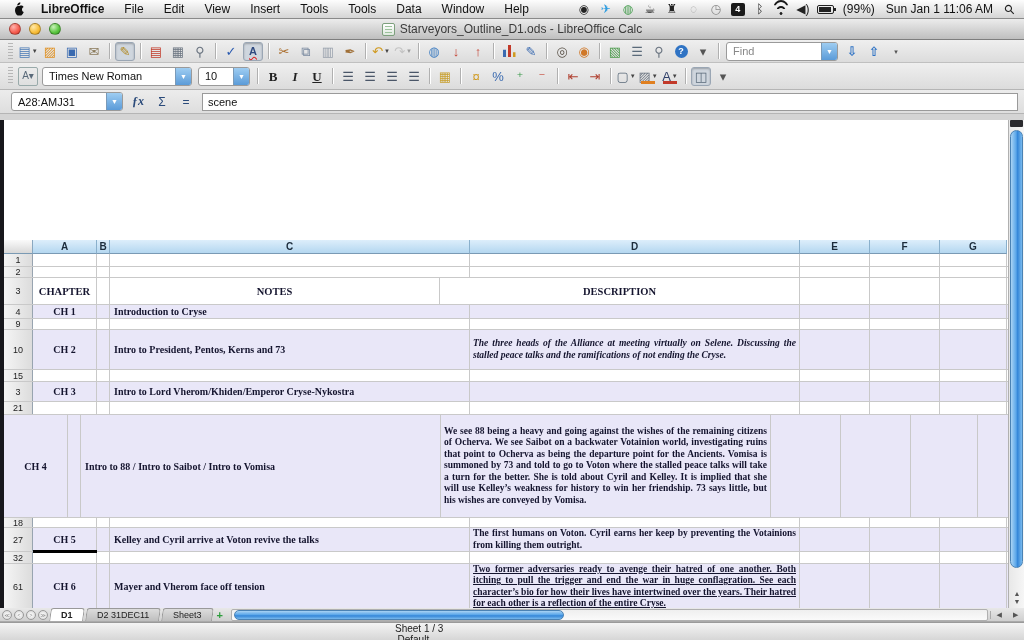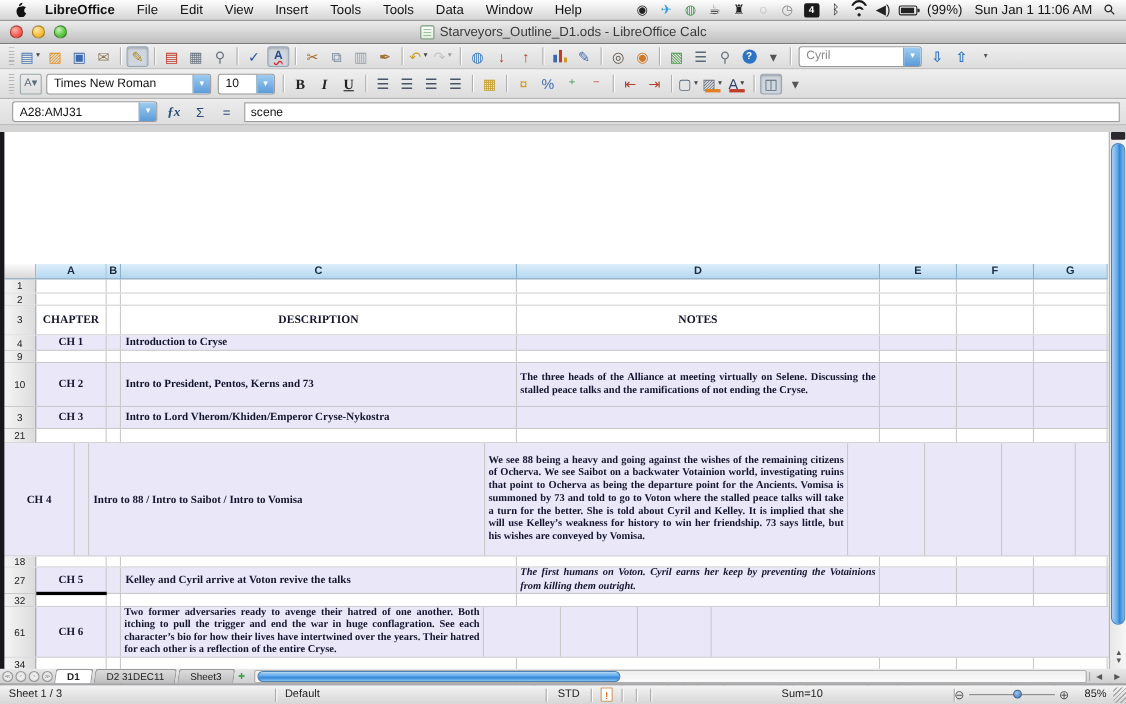--- a/index.html
+++ b/index.html
@@ -75,21 +75,21 @@
   .combo .cbtn { width:16px; height:100%; background:linear-gradient(#9ecdf2,#5b9bd8); border-left:1px solid #7a9ab8;
     display:flex; align-items:center; justify-content:center; color:#fff; font-size:7px; }
   .fmt-letter { font-family:"Liberation Serif",serif; font-size:13px; color:#222; font-weight:bold; }
   .colorbar { position:absolute; left:3px; right:3px; bottom:2px; height:3px; }
   .arrow-blue { color:#2f73c4; font-size:13px; font-weight:bold; }
 
   
   #formulabar { position:absolute; top:90px; left:0; width:1024px; height:24px;
     background:linear-gradient(#ececec,#dedede); border-bottom:1px solid #b5b5b5;
     display:flex; align-items:center; padding-left:8px; }
-  #namebox { width:132px; }
+  #namebox { width:112px; }
   .fbtn { width:22px; height:18px; display:flex; align-items:center; justify-content:center;
     font-size:12px; color:#2a4a7a; margin:0 1px; }
   #fx { font-family:"Liberation Serif",serif; font-style:italic; font-weight:bold; }
   #formula-input { flex:1; height:18px; background:#fff; border:1px solid #9a9a9a; margin:0 6px 0 4px;
     display:flex; align-items:center; padding-left:5px; font-size:11px; color:#111; }
   #gap-strip { position:absolute; top:114px; left:0; width:1024px; height:6px; background:#d4d4d4; }
 
   
   #sheet-area { position:absolute; top:120px; left:0; width:1008px; height:488px; background:#fff; }
   #left-dark { position:absolute; top:120px; left:0; width:4px; height:488px; background:#17171c; z-index:6; }
@@ -136,21 +136,21 @@
   .addtab { color:#2e9e3e; font-weight:bold; font-size:11px; margin:0 6px 0 4px; }
   #hscroll { position:relative; flex:1; height:12px; margin:0 2px; background:linear-gradient(#efefef,#fafafa);
     border:1px solid #b0b0b0; border-radius:2px; }
   #hthumb { position:absolute; top:0; left:2px; width:330px; height:10px; border-radius:6px;
     background:linear-gradient(#a9d3f4,#5da8ea 45%,#3486d8 60%,#79baee); border:1px solid #4a82b4; }
   #harrows { width:34px; font-size:7px; color:#555; display:flex; justify-content:space-around; border-left:1px solid #aaa; }
 
   
   #statusbar { position:absolute; top:622px; left:0; width:1024px; height:18px;
     background:linear-gradient(#f4f4f4,#d6d6d6); border-top:1px solid #9a9a9a;
-    display:flex; align-items:center; font-size:10px; color:#222; }
+    display:flex; align-items:center; font-size:10px; color:#222;flex-direction:column; }
   .ssep { width:1px; height:12px; background:#aaa; box-shadow:1px 0 0 #fff; }
   .sseg { padding:0 8px; white-space:nowrap; }
   #seg-sheet { width:250px; }
   #seg-style { width:245px; }
   #seg-std { width:40px; text-align:center; }
   #mod-icon { width:11px; height:13px; background:#fff; border:1px solid #c96; border-radius:1px;
     color:#e07818; font-weight:bold; font-size:9px; display:flex; align-items:center; justify-content:center; margin:0 8px; }
   .smallseg { width:12px; }
   #seg-sum { flex:1; text-align:center; }
   #zoomctl { display:flex; align-items:center; gap:4px; padding-right:6px; }
@@ -322,21 +322,21 @@
         </span>
         <span class="tbi help">
           <span class="g">?</span>
         </span>
         <span class="tbi">
           <span class="g" style="color: rgb(85, 85, 85);">▾</span>
         </span>
       </span>
     <span class="tsep"></span>
     <div class="combo" style="width:112px">
-      <span class="cval" style="color:#888">Cyril</span>
+      <span class="cval" style="color:#888">Find</span>
       <span class="cbtn">▼</span>
     </div>
     <span class="tbi">
         <span class="arrow-blue">⇩</span>
       </span>
     <span class="tbi">
         <span class="arrow-blue">⇧</span>
       </span>
     <span class="tbi" style="font-size:7px;color:#555">▾</span>
   </div>
@@ -473,25 +473,25 @@
           <div class="cell cE" style="width: 70px; flex: 0 0 70px;"></div>
           <div class="cell cF" style="width: 70px; flex: 0 0 70px;"></div>
           <div class="cell cG" style="width: 67px; flex: 0 0 67px;"></div>
         </div>
         <div class="grow hrow" style="height: 27px;">
           <div class="rowhead">3</div>
           <div class="cell cA chapter" style="width: 64px; flex: 0 0 64px;">
             <span>CHAPTER</span>
           </div>
           <div class="cell cB" style="width: 13px; flex: 0 0 13px;"></div>
+          <div class="cell cD chapter" style="width: 330px; flex: 0 0 330px;">
+            <span>NOTES</span>
+          </div>
           <div class="cell cC chapter" style="width: 360px; flex: 0 0 360px;">
             <span>DESCRIPTION</span>
-          </div>
-          <div class="cell cD chapter" style="width: 330px; flex: 0 0 330px;">
-            <span>NOTES</span>
           </div>
           <div class="cell cE" style="width: 70px; flex: 0 0 70px;"></div>
           <div class="cell cF" style="width: 70px; flex: 0 0 70px;"></div>
           <div class="cell cG" style="width: 67px; flex: 0 0 67px;"></div>
         </div>
         <div class="grow shaded" style="height: 14px;">
           <div class="rowhead">4</div>
           <div class="cell cA chapter" style="width: 64px; flex: 0 0 64px;">
             <span>CH 1</span>
           </div>
@@ -516,23 +516,33 @@
         </div>
         <div class="grow shaded" style="height: 40px;">
           <div class="rowhead">10</div>
           <div class="cell cA chapter" style="width: 64px; flex: 0 0 64px;">
             <span>CH 2</span>
           </div>
           <div class="cell cB" style="width: 13px; flex: 0 0 13px;"></div>
           <div class="cell cC desc" style="width: 360px; flex: 0 0 360px;">
             <span>Intro to President, Pentos, Kerns and 73</span>
           </div>
-          <div class="cell cD notes" style="width: 330px; flex: 0 0 330px;">
+          <div class="cell cD notes" style="width: 330px; flex: 0 0 330px; font-style: italic;">
             <span>The three heads of the Alliance at meeting virtually on Selene. Discussing the stalled peace talks and the ramifications of not ending the Cryse.</span>
           </div>
+          <div class="cell cE" style="width: 70px; flex: 0 0 70px;"></div>
+          <div class="cell cF" style="width: 70px; flex: 0 0 70px;"></div>
+          <div class="cell cG" style="width: 67px; flex: 0 0 67px;"></div>
+        </div>
+        <div class="grow" style="height: 12px;">
+          <div class="rowhead">15</div>
+          <div class="cell cA" style="width: 64px; flex: 0 0 64px;"></div>
+          <div class="cell cB" style="width: 13px; flex: 0 0 13px;"></div>
+          <div class="cell cC" style="width: 360px; flex: 0 0 360px;"></div>
+          <div class="cell cD" style="width: 330px; flex: 0 0 330px;"></div>
           <div class="cell cE" style="width: 70px; flex: 0 0 70px;"></div>
           <div class="cell cF" style="width: 70px; flex: 0 0 70px;"></div>
           <div class="cell cG" style="width: 67px; flex: 0 0 67px;"></div>
         </div>
         <div class="grow shaded" style="height: 20px;">
           <div class="rowhead">3</div>
           <div class="cell cA chapter" style="width: 64px; flex: 0 0 64px;">
             <span>CH 3</span>
           </div>
           <div class="cell cB" style="width: 13px; flex: 0 0 13px;"></div>
@@ -581,21 +591,21 @@
         </div>
         <div class="grow shaded" style="height: 24px;">
           <div class="rowhead">27</div>
           <div class="cell cA chapter" style="width: 64px; flex: 0 0 64px;">
             <span>CH 5</span>
           </div>
           <div class="cell cB" style="width: 13px; flex: 0 0 13px;"></div>
           <div class="cell cC desc" style="width: 360px; flex: 0 0 360px;">
             <span>Kelley and Cyril arrive at Voton revive the talks</span>
           </div>
-          <div class="cell cD notes" style="width: 330px; flex: 0 0 330px; font-style: italic;">
+          <div class="cell cD notes" style="width: 330px; flex: 0 0 330px;">
             <span>The first humans on Voton. Cyril earns her keep by preventing the Votainions from killing them outright.</span>
           </div>
           <div class="cell cE" style="width: 70px; flex: 0 0 70px;"></div>
           <div class="cell cF" style="width: 70px; flex: 0 0 70px;"></div>
           <div class="cell cG" style="width: 67px; flex: 0 0 67px;"></div>
           <div class="selline"></div>
         </div>
         <div class="grow" style="height: 12px;">
           <div class="rowhead">32</div>
           <div class="cell cA" style="width: 64px; flex: 0 0 64px;"></div>
@@ -605,21 +615,24 @@
           <div class="cell cE" style="width: 70px; flex: 0 0 70px;"></div>
           <div class="cell cF" style="width: 70px; flex: 0 0 70px;"></div>
           <div class="cell cG" style="width: 67px; flex: 0 0 67px;"></div>
         </div>
         <div class="grow shaded" style="height: 46px;">
           <div class="rowhead">61</div>
           <div class="cell cA chapter" style="width: 64px; flex: 0 0 64px;">
             <span>CH 6</span>
           </div>
           <div class="cell cB" style="width: 13px; flex: 0 0 13px;"></div>
-          <div class="cell cD notes" style="width: 330px; flex: 0 0 330px;">
+          <div class="cell cC desc" style="width: 360px; flex: 0 0 360px;">
+            <span>Mayer and Vherom face off tension</span>
+          </div>
+          <div class="cell cD notes" style="width: 330px; flex: 0 0 330px; text-decoration: underline;">
             <span>Two former adversaries ready to avenge their hatred of one another. Both itching to pull the trigger and end the war in huge conflagration. See each character’s bio for how their lives have intertwined over the years. Their hatred for each other is a reflection of the entire Cryse.</span>
           </div>
           <div class="cell cE" style="width: 70px; flex: 0 0 70px;"></div>
           <div class="cell cF" style="width: 70px; flex: 0 0 70px;"></div>
           <div class="cell cG" style="width: 67px; flex: 0 0 67px;"></div>
         </div>
         <div class="grow" style="height: 12px;">
           <div class="rowhead">34</div>
           <div class="cell cA" style="width: 64px; flex: 0 0 64px;"></div>
           <div class="cell cB" style="width: 13px; flex: 0 0 13px;"></div>

